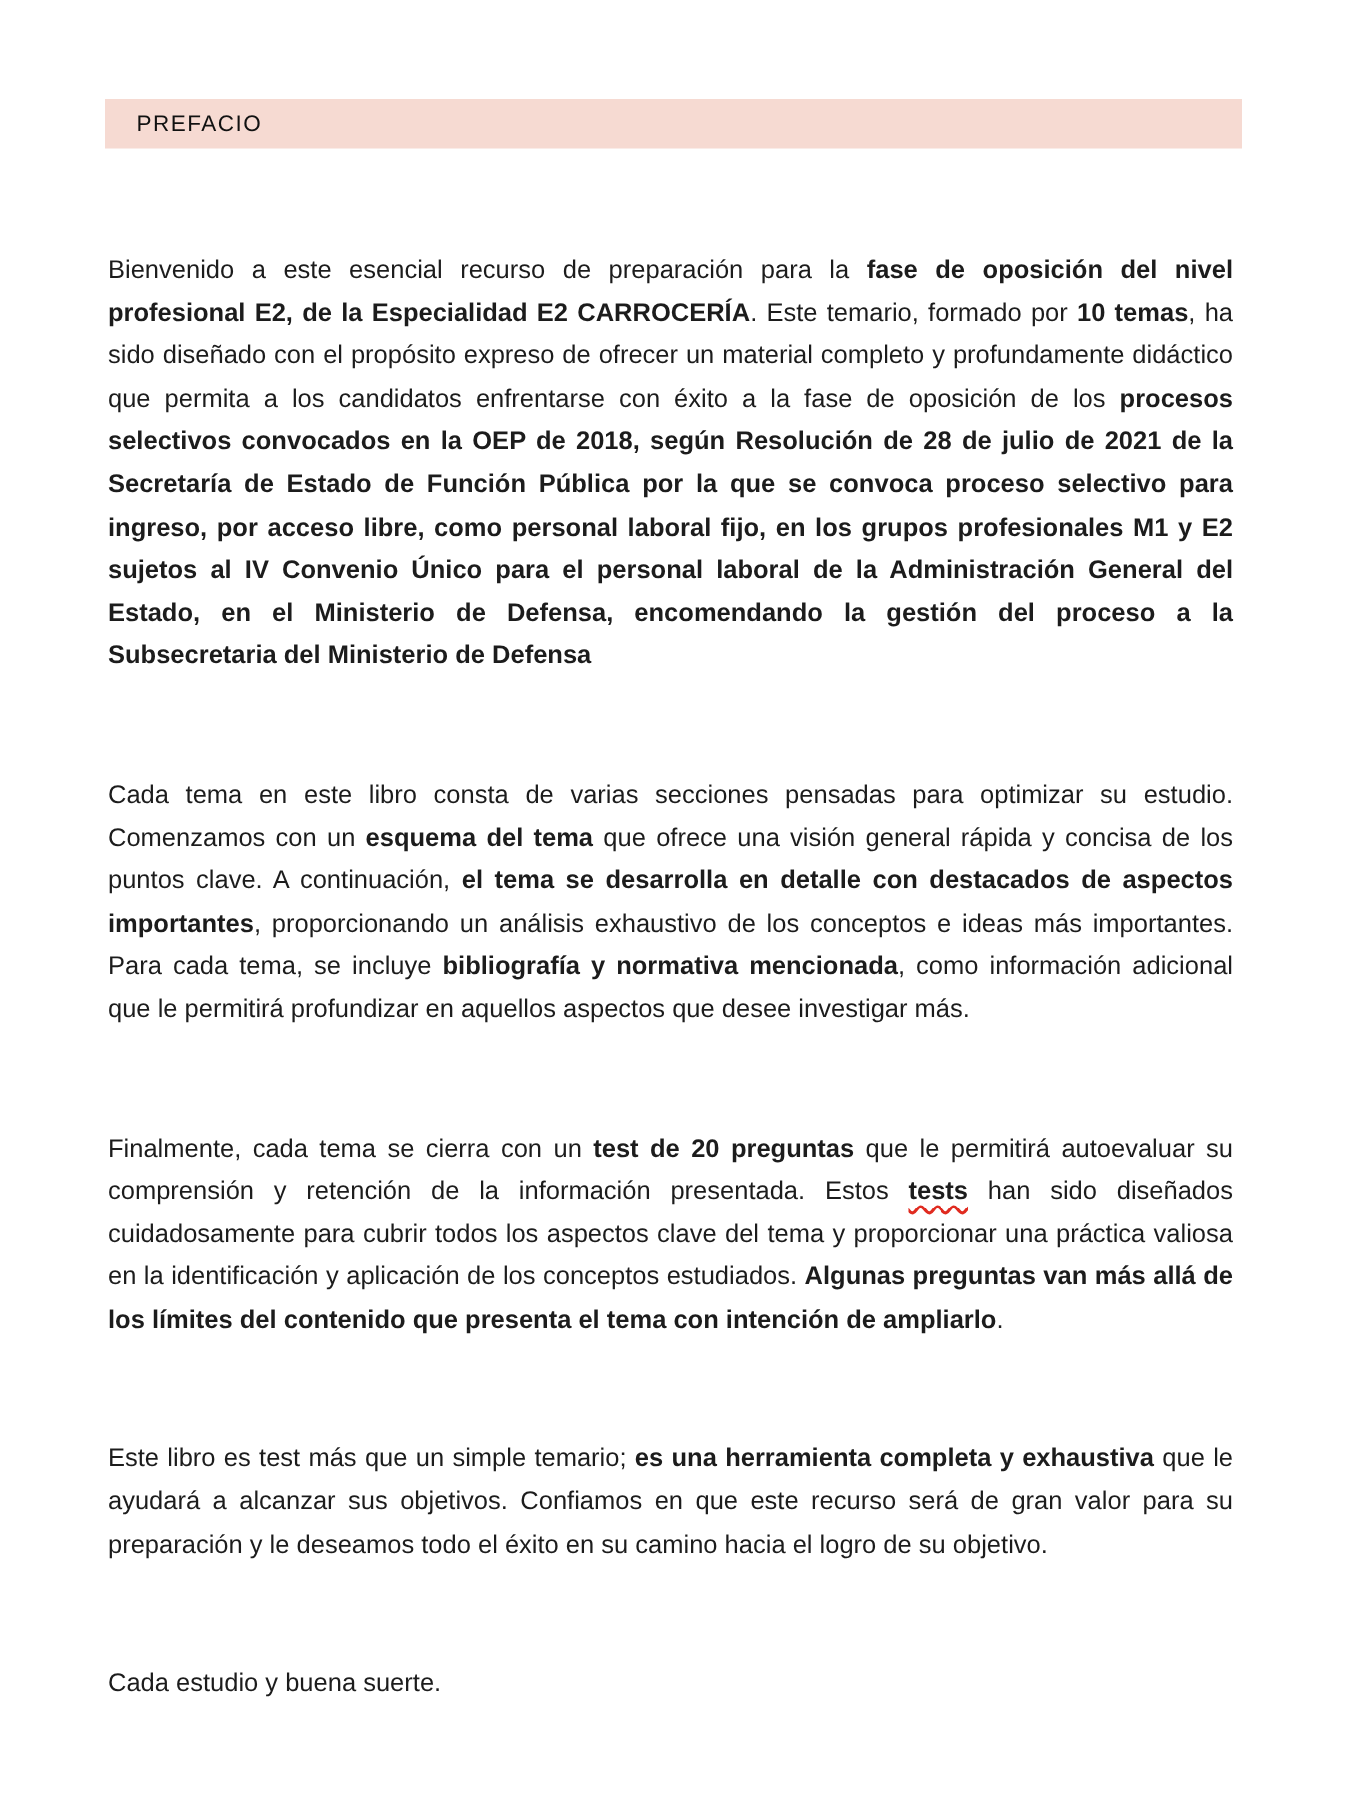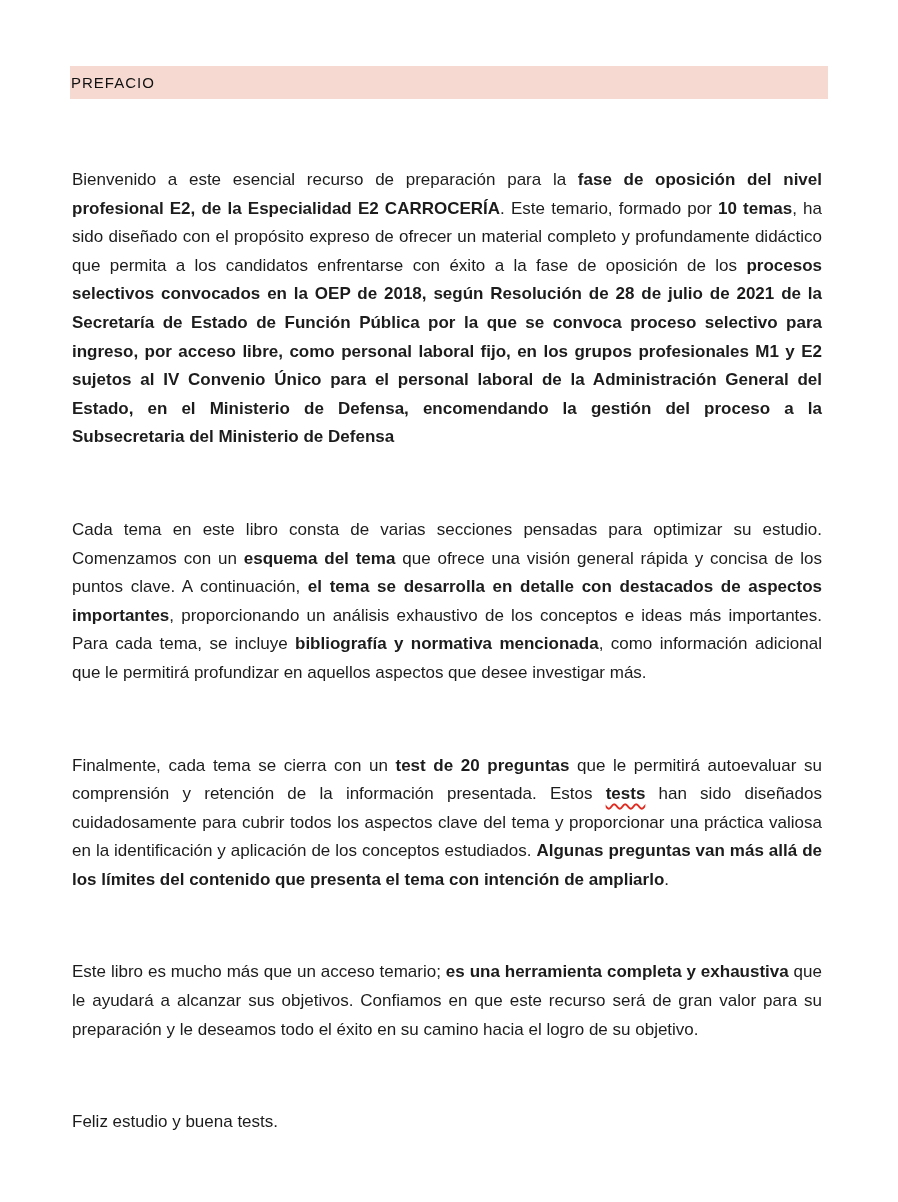--- a/index.html
+++ b/index.html
@@ -13,21 +13,21 @@
     font-family: "Liberation Sans", sans-serif;
     color: #1c1c1c;
     overflow: hidden;
     position: relative;
   }
   .header-bar {
     margin: 66px 70px 0 70px;
     height: 33px;
     display: flex;
     align-items: center;
-    padding-left: 1px;
+    padding-left: 21px;
     box-sizing: border-box;
   }
   .header-title {
     font-size: 15px;
     letter-spacing: 1px;
     color: #111111;
     font-weight: 400;
   }
   .doc {
     margin: 67px 76px 0 72px;
@@ -57,15 +57,15 @@
 <body style="color: rgb(28, 28, 28);">
 
 <div class="header-bar" style="background: rgb(246, 218, 210);">
   <span class="header-title">PREFACIO</span>
 </div>
 
 <div class="doc">
     <p class="para"><span>Bienvenido a este esencial recurso de preparación para la </span><span class="run-bold">fase de oposición del nivel profesional E2, de la Especialidad E2 CARROCERÍA</span><span>. Este temario, formado por </span><span class="run-bold">10 temas</span><span>, ha sido diseñado con el propósito expreso de ofrecer un material completo y profundamente didáctico que permita a los candidatos enfrentarse con éxito a la fase de oposición de los </span><span class="run-bold">procesos selectivos convocados en la OEP de 2018, según Resolución de 28 de julio de 2021 de la Secretaría de Estado de Función Pública por la que se convoca proceso selectivo para ingreso, por acceso libre, como personal laboral fijo, en los grupos profesionales M1 y E2 sujetos al IV Convenio Único para el personal laboral de la Administración General del Estado, en el Ministerio de Defensa, encomendando la gestión del proceso a la Subsecretaria del Ministerio de Defensa</span></p>
     <p class="para"><span>Cada tema en este libro consta de varias secciones pensadas para optimizar su estudio. Comenzamos con un </span><span class="run-bold">esquema del tema</span><span> que ofrece una visión general rápida y concisa de los puntos clave. A continuación, </span><span class="run-bold">el tema se desarrolla en detalle con destacados de aspectos importantes</span><span>, proporcionando un análisis exhaustivo de los conceptos e ideas más importantes. Para cada tema, se incluye </span><span class="run-bold">bibliografía y normativa mencionada</span><span>, como información adicional que le permitirá profundizar en aquellos aspectos que desee investigar más.</span></p>
     <p class="para"><span>Finalmente, cada tema se cierra con un </span><span class="run-bold">test de 20 preguntas</span><span> que le permitirá autoevaluar su comprensión y retención de la información presentada. Estos </span><span class="spell-error" style="text-decoration-color: rgb(224, 43, 32);">tests</span><span> han sido diseñados cuidadosamente para cubrir todos los aspectos clave del tema y proporcionar una práctica valiosa en la identificación y aplicación de los conceptos estudiados. </span><span class="run-bold">Algunas preguntas van más allá de los límites del contenido que presenta el tema con intención de ampliarlo</span><span>.</span></p>
-    <p class="para"><span>Este libro es mucho más que un acceso temario; </span><span class="run-bold">es una herramienta completa y exhaustiva</span><span> que le ayudará a alcanzar sus objetivos. Confiamos en que este recurso será de gran valor para su preparación y le deseamos todo el éxito en su camino hacia el logro de su objetivo.</span></p>
-    <p class="para"><span>Feliz estudio y buena tests.</span></p>
+    <p class="para"><span>Este libro es test más que un simple temario; </span><span class="run-bold">es una herramienta completa y exhaustiva</span><span> que le ayudará a alcanzar sus objetivos. Confiamos en que este recurso será de gran valor para su preparación y le deseamos todo el éxito en su camino hacia el logro de su objetivo.</span></p>
+    <p class="para"><span>Cada estudio y buena suerte.</span></p>
   </div>
 
 </body></html>

